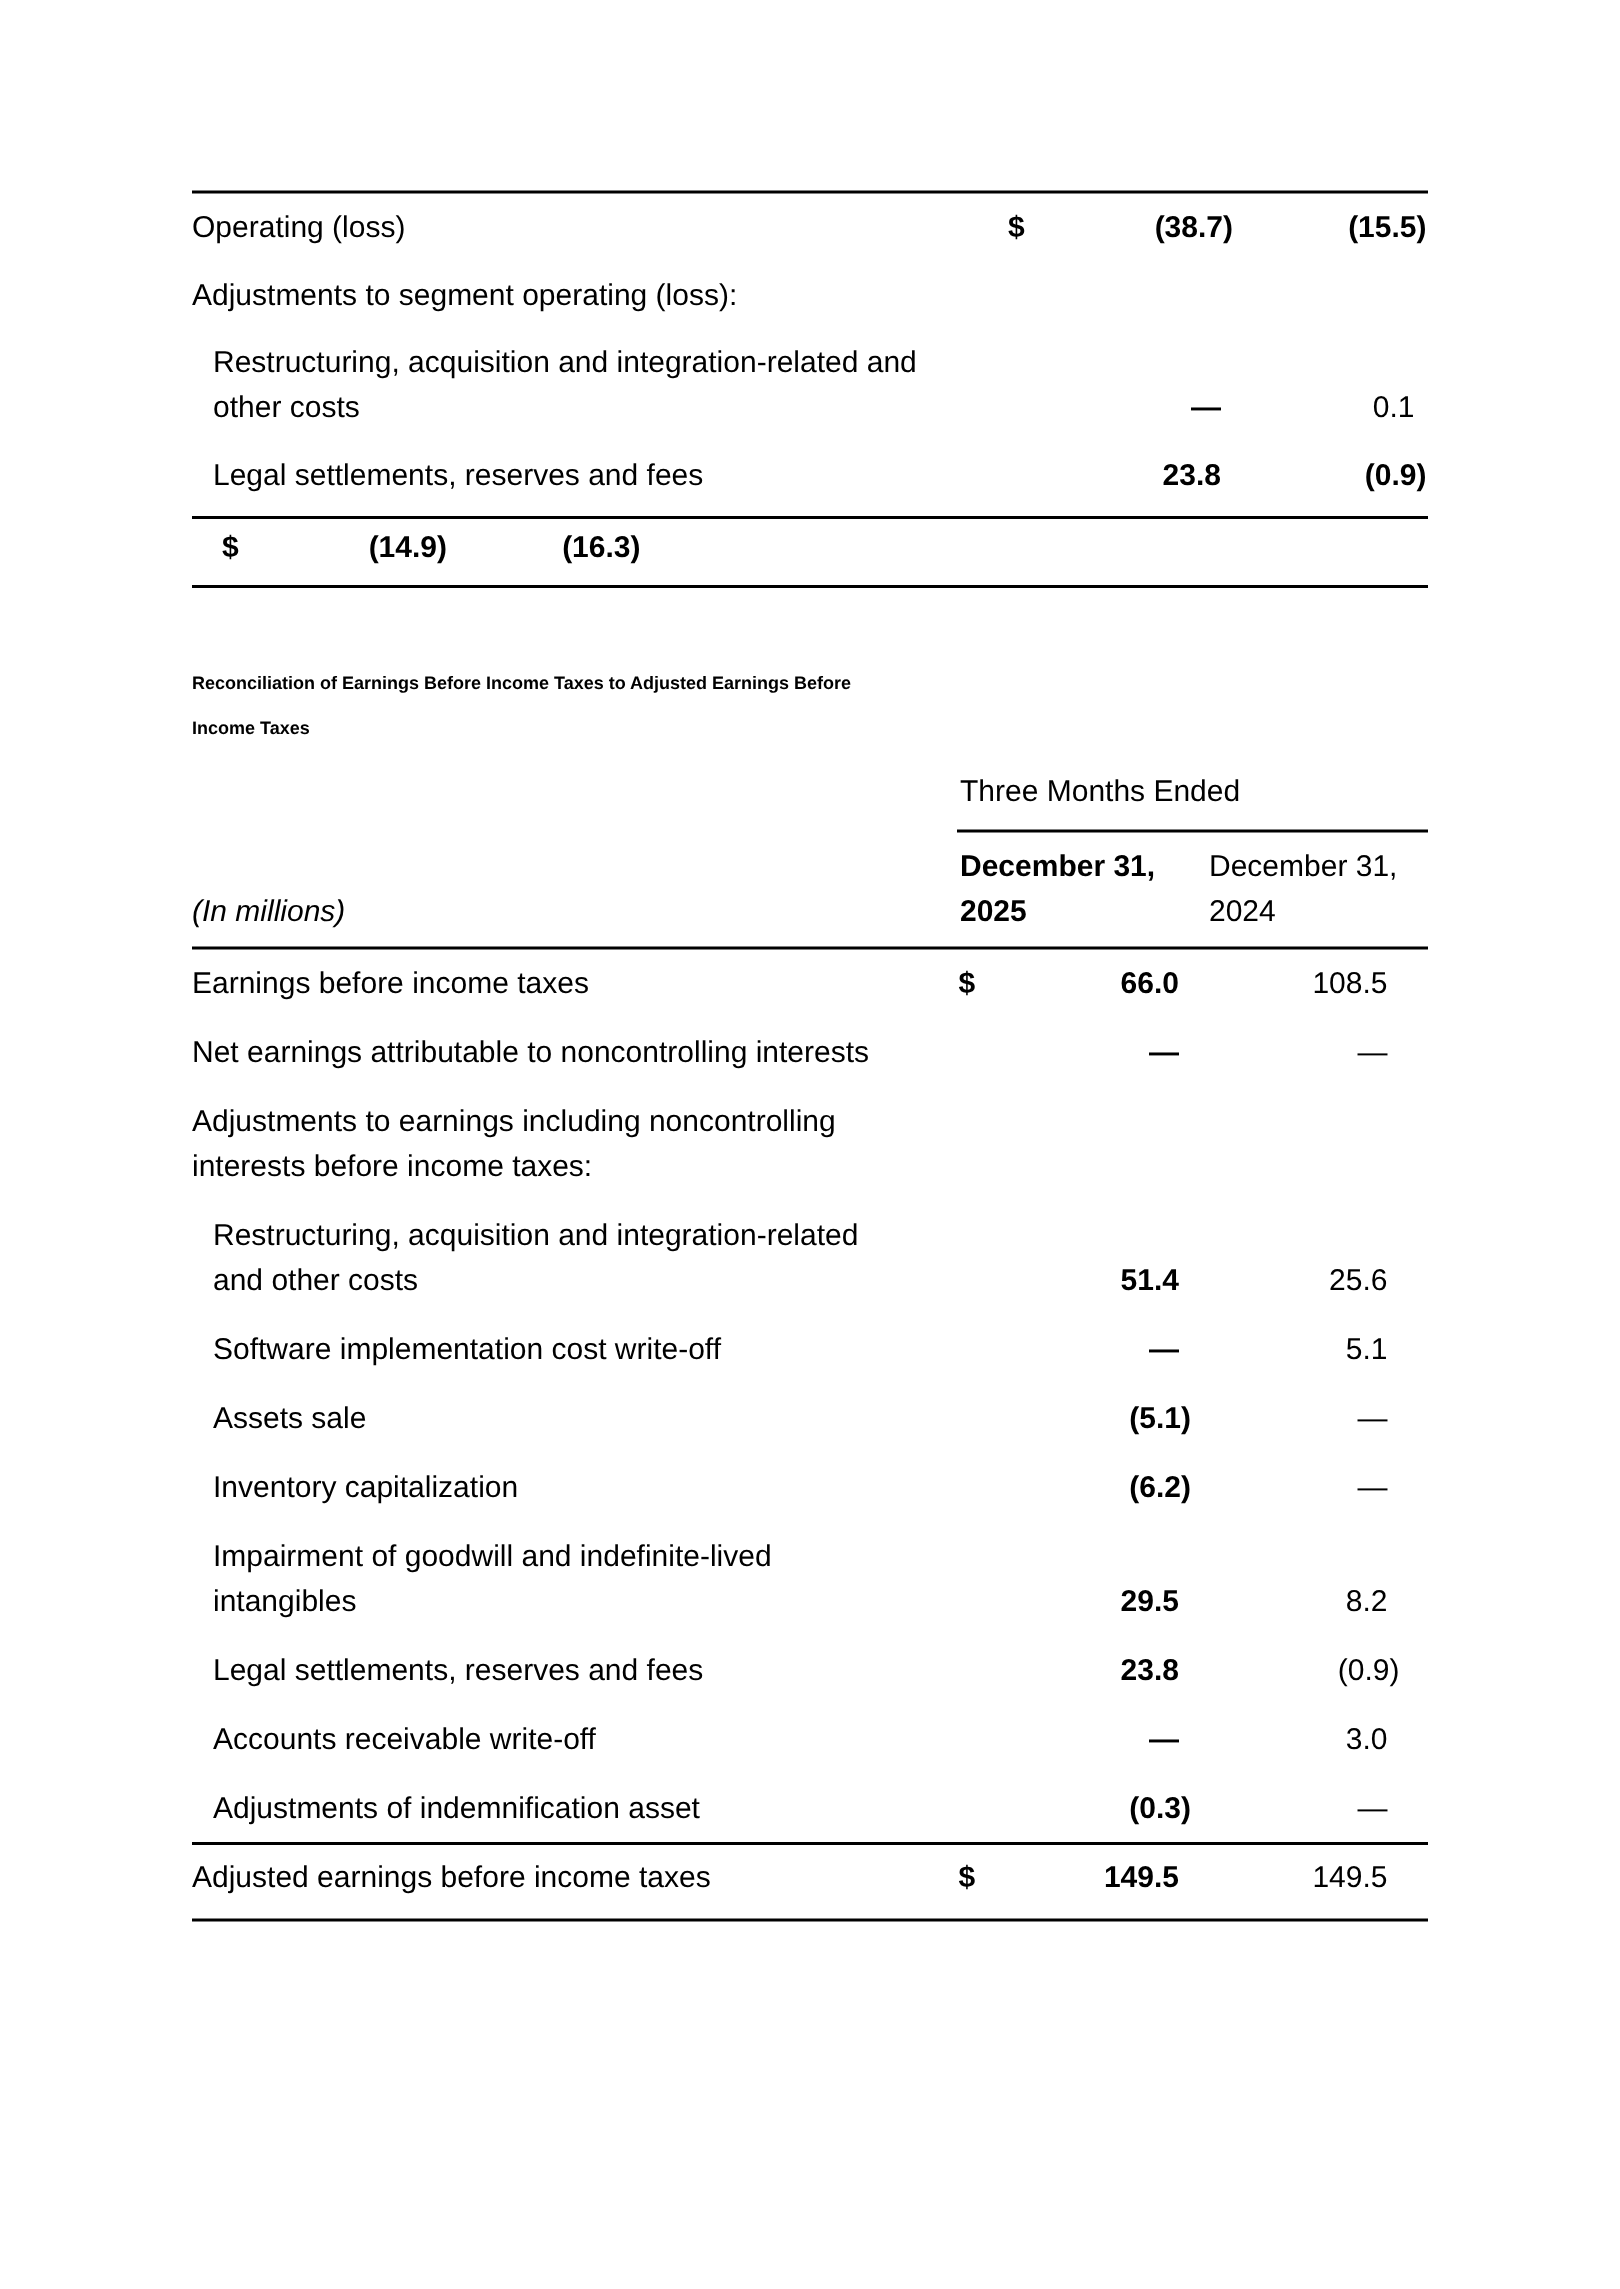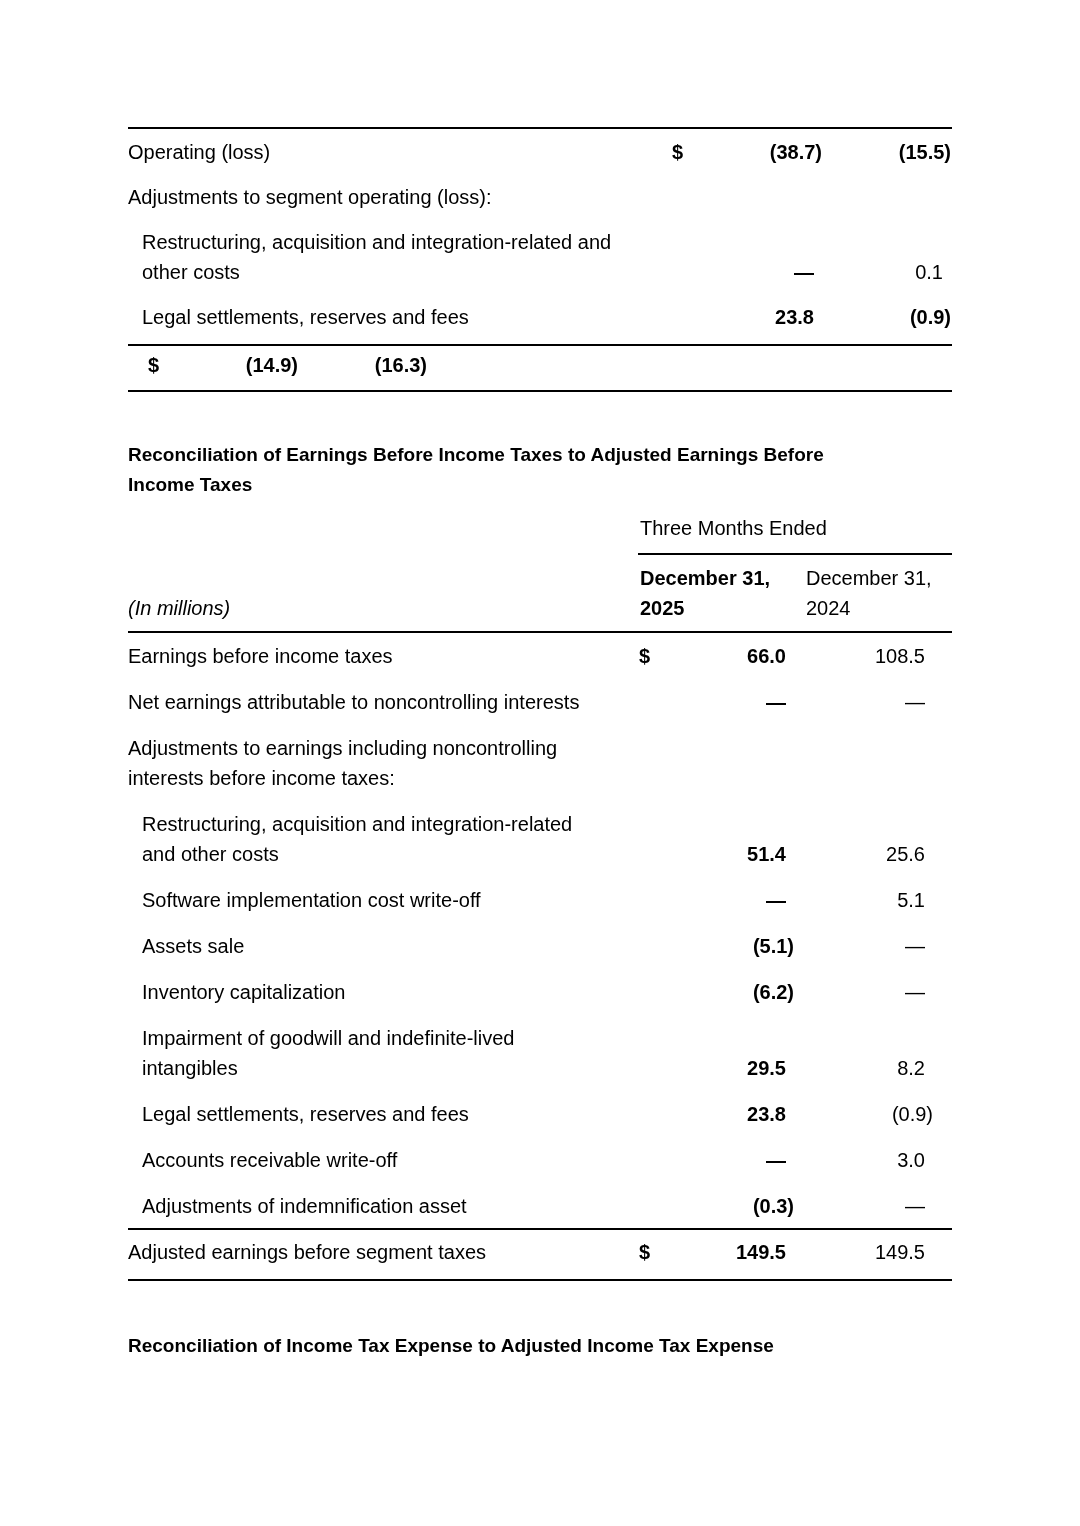--- a/index.html
+++ b/index.html
@@ -41,21 +41,21 @@
   .t2 .dollar { width: 40px; padding-left: 6px; }
   .t2 .v25 { width: 121px; padding-right: 8px; }
   .t2 .v25.paren { padding-right: 0; }
   .t2 .v24 { width: 158px; padding-right: 27px; }
   .t2 .v24.paren { padding-right: 19px; }
   .t2 .rule.pre-total { margin-top: 7px; }
   .t2 .row.total { padding-top: 7px; margin-bottom: 0; }
   .t2 .rule.bottom { margin-top: 12px; }
 
   .section-title {
-    font-size: 19px; font-weight: bold; line-height: 30px;
+    font-size: 12px; font-weight: bold; line-height: 30px;
     white-space: pre-line;
   }
   #s2-title { margin-top: 48px; }
   #s3-title { margin-top: 50px; }
 
   
   .tme { margin: 13px 0 0 510px; padding-left: 2px; }
   .tme-rule { margin-left: 510px; width: 314px; margin-top: 10px; }
   .hdr-row { display: flex; align-items: flex-end; margin-top: 8px; }
   .in-millions { flex: 1; font-style: italic; }
@@ -188,23 +188,22 @@
       <div class="row indent last">
         <div class="label">Adjustments of indemnification asset</div>
         <div class="dollar"></div>
         <div class="num v25 paren">(0.3)</div>
         <div class="num v24">—</div>
       </div>
     </div>
 
     <div class="rule pre-total"></div>
     <div class="row total">
-      <div class="label">Adjusted earnings before segment taxes</div>
+      <div class="label">Adjusted earnings before income taxes</div>
       <div class="dollar">$</div>
       <div class="num v25">149.5</div>
       <div class="num v24">149.5</div>
     </div>
     <div class="rule bottom"></div>
   </section>
 
-  <h2 id="s3-title" class="section-title">Reconciliation of Income Tax Expense to Adjusted Income Tax Expense</h2>
 
 </div>
 
 </body></html>

